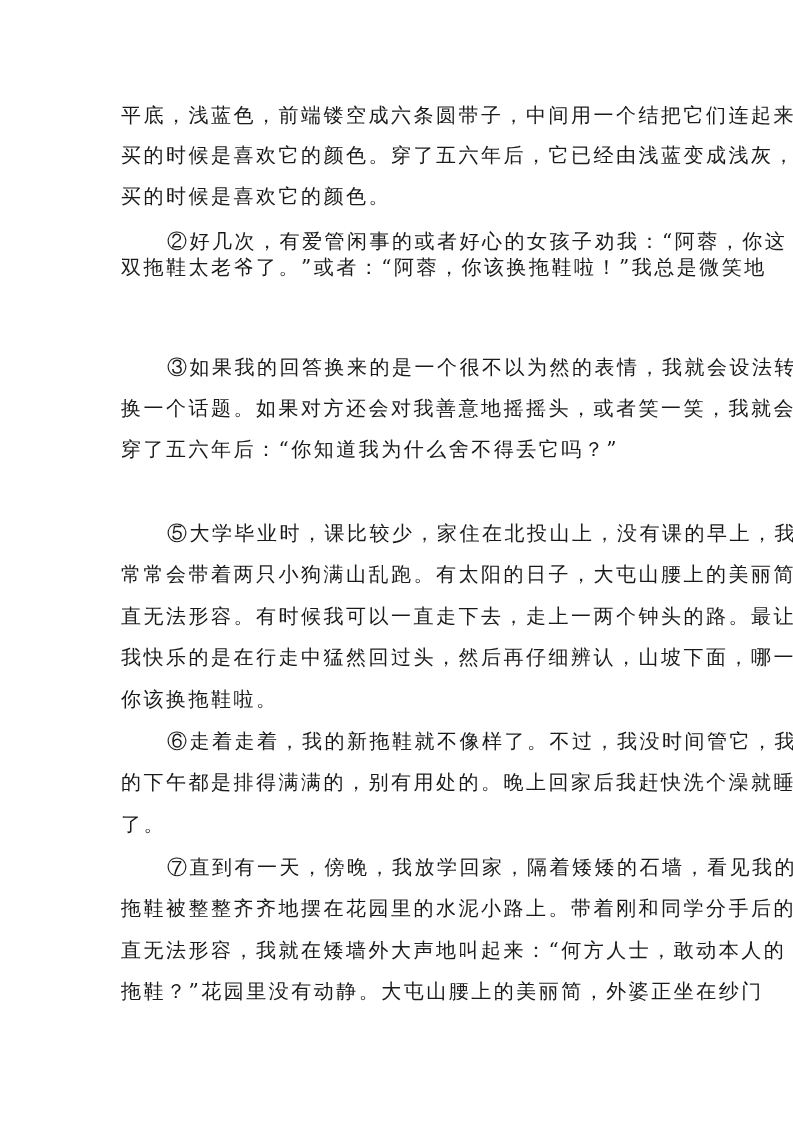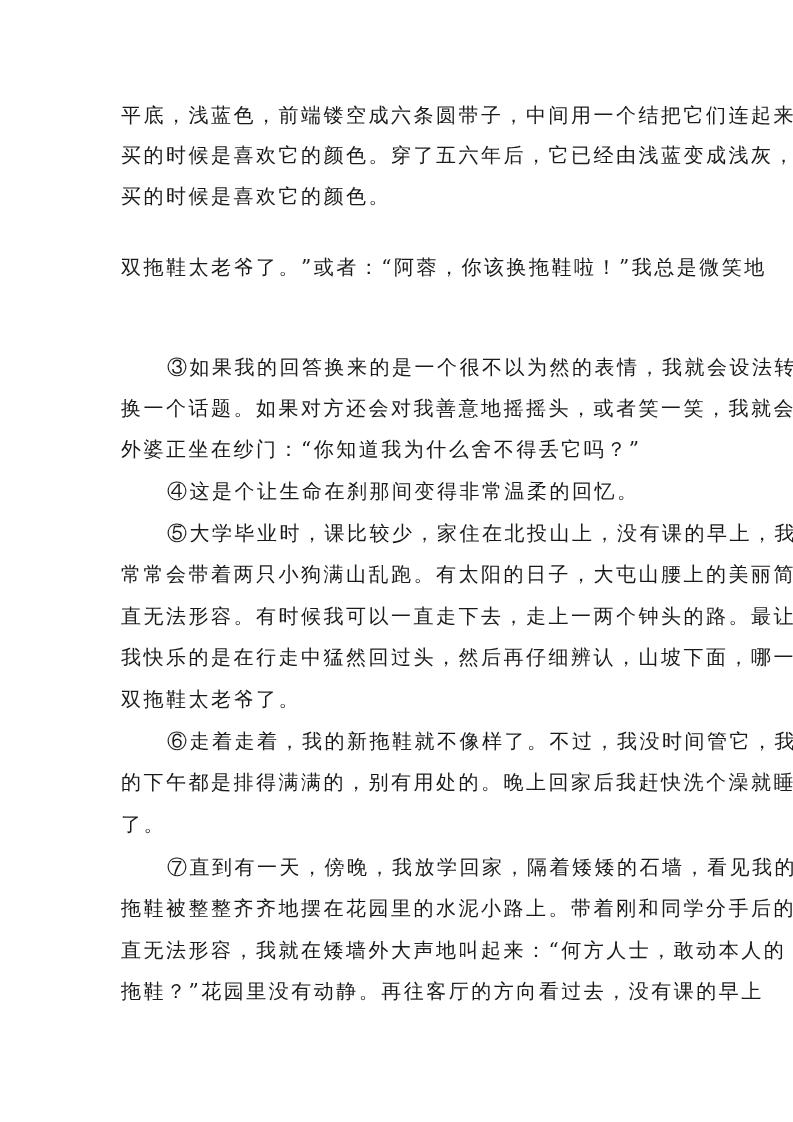--- a/index.html
+++ b/index.html
@@ -19,36 +19,36 @@
   </style>
 </head>
 <body>
 
 <div class="page">
 
   <div class="line" style="top:103px">平底，浅蓝色，前端镂空成六条圆带子，中间用一个结把它们连起来。</div>
   <div class="line" style="top:143px">买的时候是喜欢它的颜色。穿了五六年后，它已经由浅蓝变成浅灰，</div>
   <div class="line" style="top:184px">买的时候是喜欢它的颜色。</div>
 
+  <div class="line indent" style="top:229px">②好几次，有爱管闲事的或者好心的女孩子劝我：“阿蓉，你这</div>
   <div class="line" style="top:255px">双拖鞋太老爷了。”或者：“阿蓉，你该换拖鞋啦！”我总是微笑地</div>
 
   <div class="line indent" style="top:355px">③如果我的回答换来的是一个很不以为然的表情，我就会设法转</div>
   <div class="line" style="top:396px">换一个话题。如果对方还会对我善意地摇摇头，或者笑一笑，我就会</div>
-  <div class="line" style="top:437px">外婆正坐在纱门：“你知道我为什么舍不得丢它吗？”</div>
+  <div class="line" style="top:437px">穿了五六年后：“你知道我为什么舍不得丢它吗？”</div>
 
-  <div class="line indent" style="top:479px">④这是个让生命在刹那间变得非常温柔的回忆。</div>
 
   <div class="line indent" style="top:521px">⑤大学毕业时，课比较少，家住在北投山上，没有课的早上，我</div>
   <div class="line" style="top:562px">常常会带着两只小狗满山乱跑。有太阳的日子，大屯山腰上的美丽简</div>
   <div class="line" style="top:604px">直无法形容。有时候我可以一直走下去，走上一两个钟头的路。最让</div>
   <div class="line" style="top:645px">我快乐的是在行走中猛然回过头，然后再仔细辨认，山坡下面，哪一</div>
-  <div class="line" style="top:687px">双拖鞋太老爷了。</div>
+  <div class="line" style="top:687px">你该换拖鞋啦。</div>
 
   <div class="line indent" style="top:729px">⑥走着走着，我的新拖鞋就不像样了。不过，我没时间管它，我</div>
   <div class="line" style="top:770px">的下午都是排得满满的，别有用处的。晚上回家后我赶快洗个澡就睡</div>
   <div class="line" style="top:812px">了。</div>
 
   <div class="line indent" style="top:855px">⑦直到有一天，傍晚，我放学回家，隔着矮矮的石墙，看见我的</div>
   <div class="line" style="top:896px">拖鞋被整整齐齐地摆在花园里的水泥小路上。带着刚和同学分手后的</div>
   <div class="line" style="top:938px">直无法形容，我就在矮墙外大声地叫起来：“何方人士，敢动本人的</div>
-  <div class="line" style="top:979px">拖鞋？”花园里没有动静。再往客厅的方向看过去，没有课的早上</div>
+  <div class="line" style="top:979px">拖鞋？”花园里没有动静。大屯山腰上的美丽简，外婆正坐在纱门</div>
 
 </div>
 
 </body></html>

